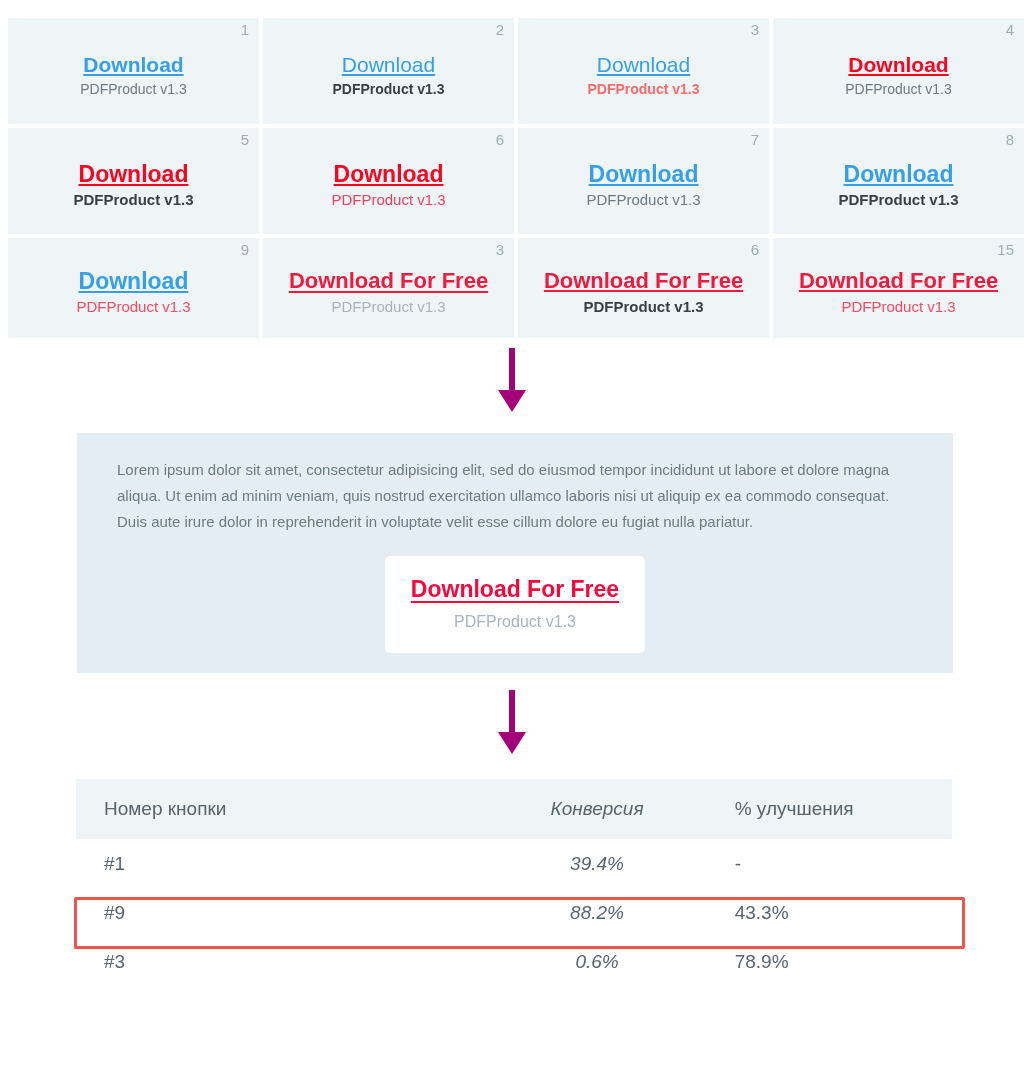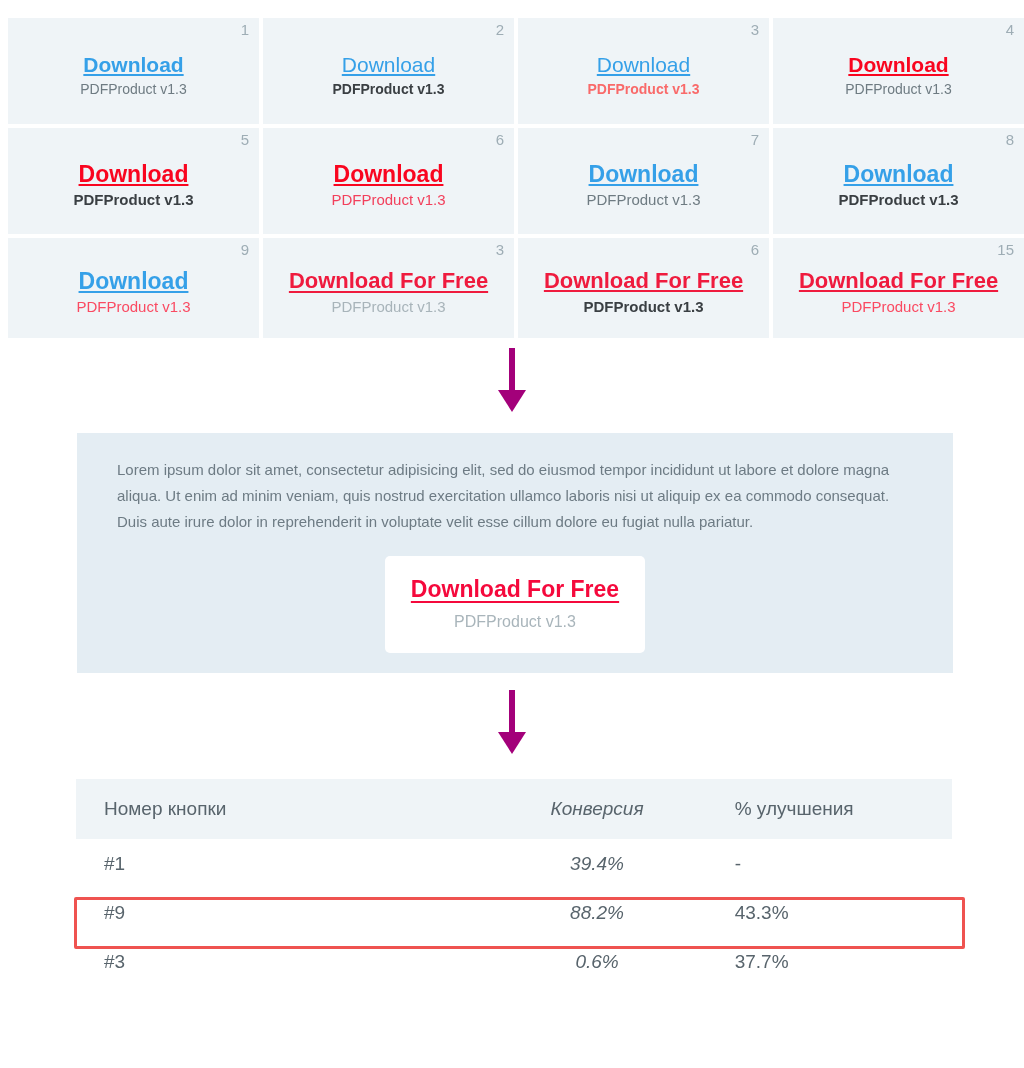--- a/index.html
+++ b/index.html
@@ -280,17 +280,17 @@
         <td class="col-impr">-</td>
       </tr>
       <tr class="">
         <td class="col-name">#9</td>
         <td class="col-conv">88.2%</td>
         <td class="col-impr">43.3%</td>
       </tr>
       <tr class="">
         <td class="col-name">#3</td>
         <td class="col-conv">0.6%</td>
-        <td class="col-impr">37.7%</td>
+        <td class="col-impr">78.9%</td>
       </tr>
     </tbody>
 </table>
 <div id="highlight-box"></div>
 
 </body></html>

